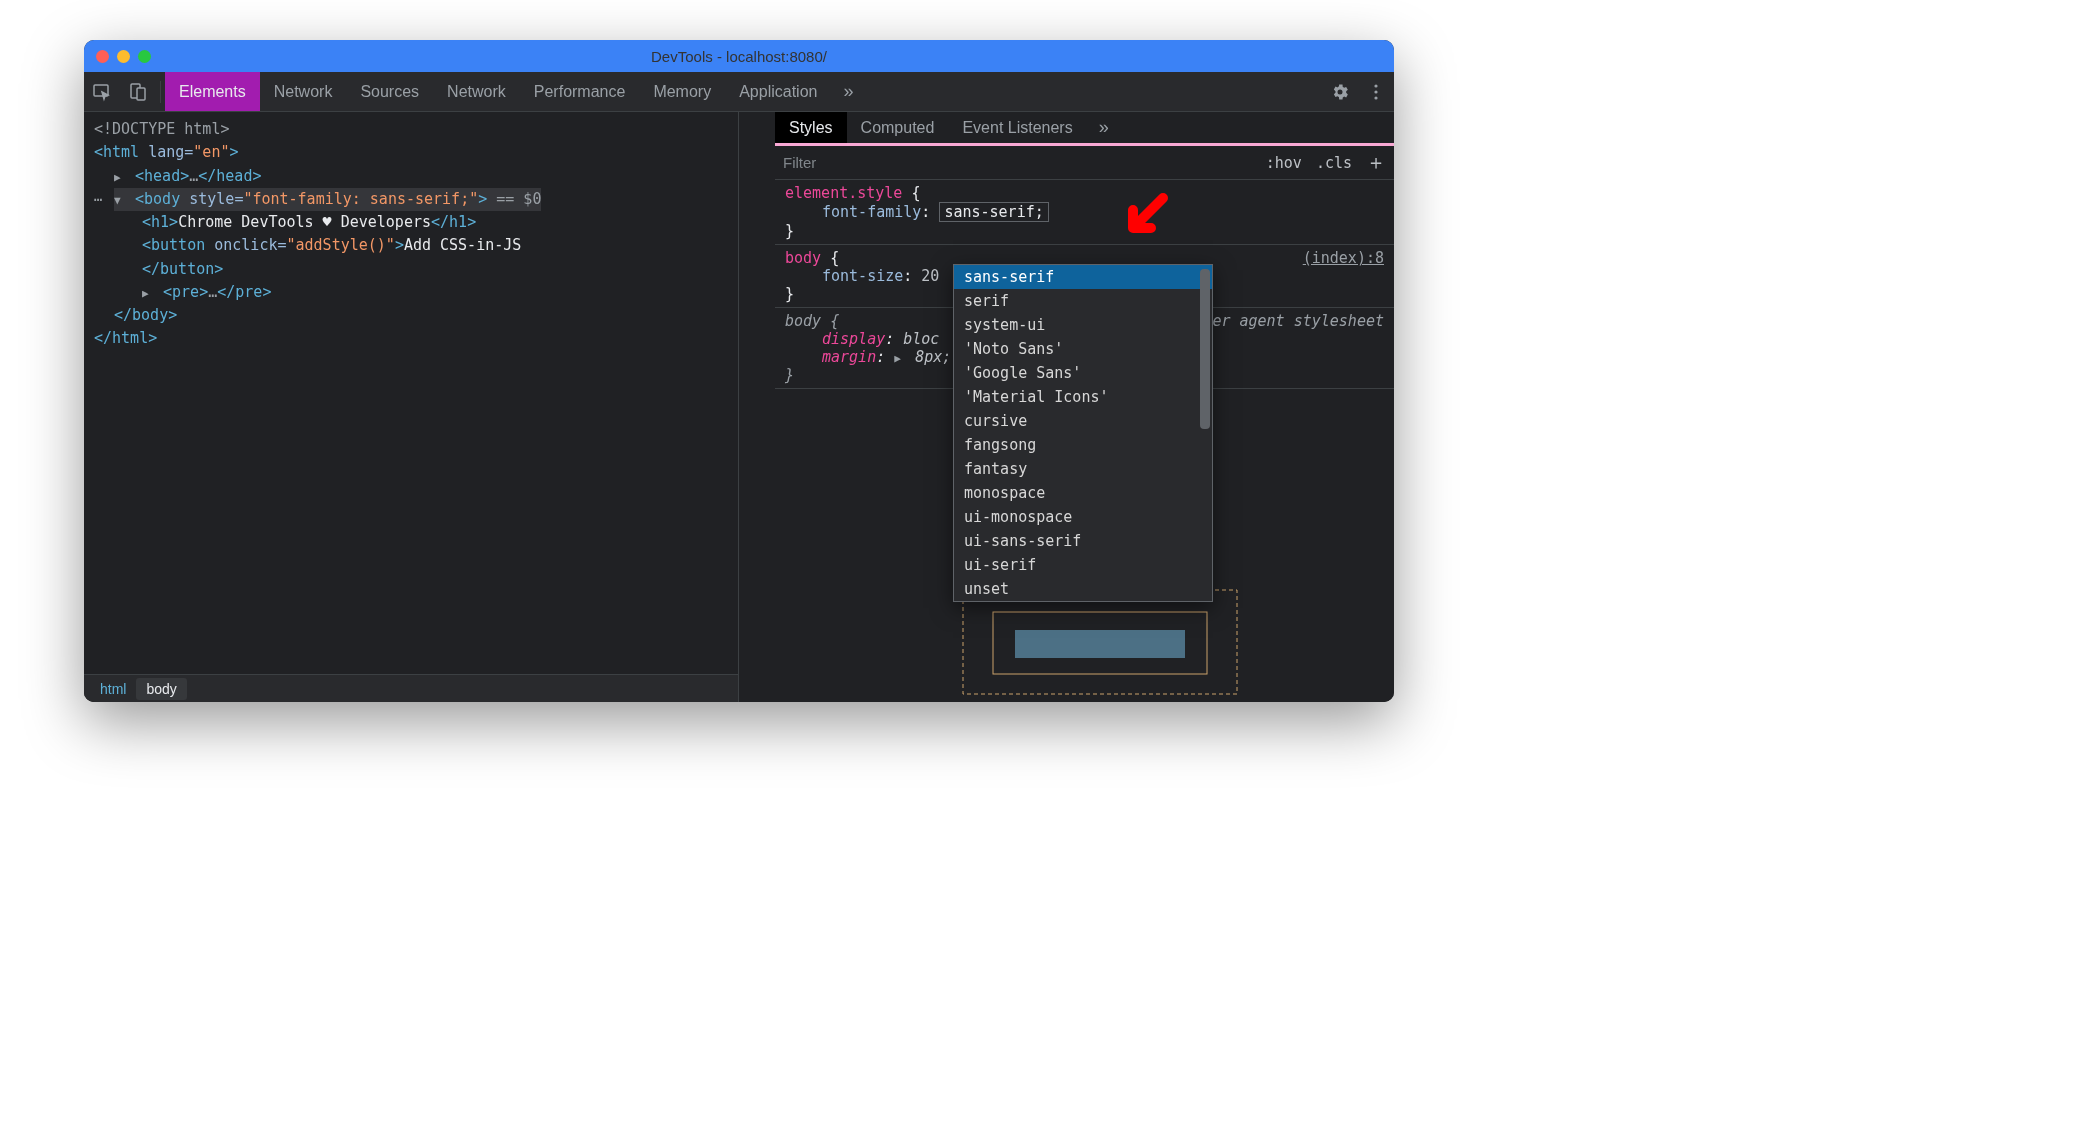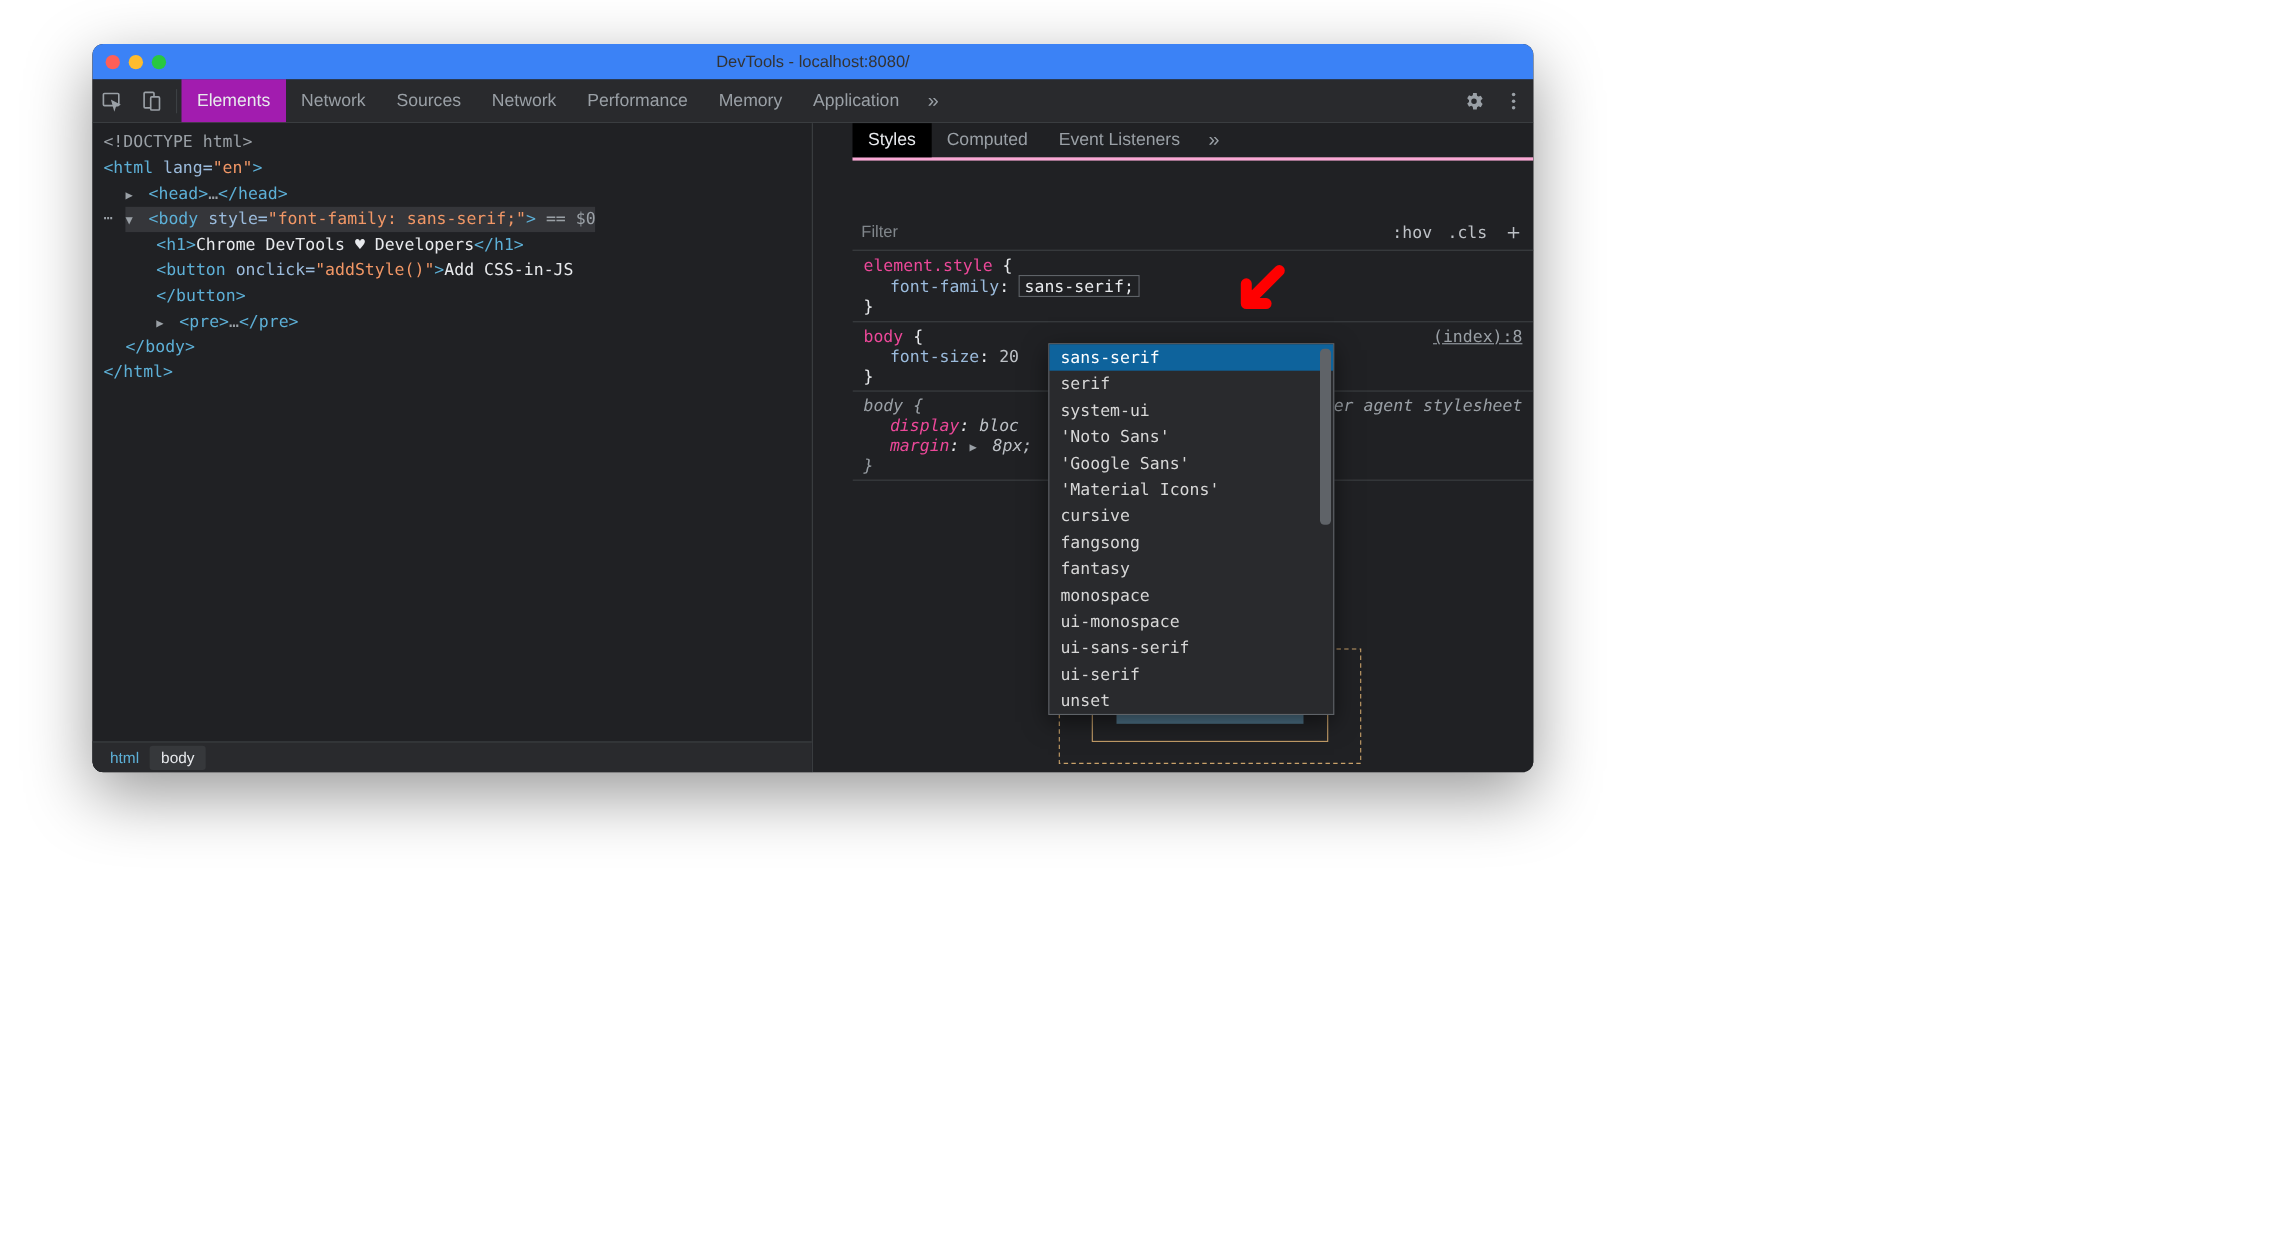--- a/index.html
+++ b/index.html
@@ -112,39 +112,38 @@
     display: flex; align-items: center;
     font-family: -apple-system, BlinkMacSystemFont, "Segoe UI", Helvetica, Arial, sans-serif;
     font-size: 16px;
   }
   .styles-tabs .stab { padding: 0 14px; height: 100%; display: flex; align-items: center; color: #9aa0a6; cursor: pointer; }
   .styles-tabs .stab.active { background: #000; color: #e8eaed; }
   .filter-row {
     height: 34px; border-bottom: 1px solid #3c4043;
     display: flex; align-items: center; padding: 0 8px;
     font-family: -apple-system, BlinkMacSystemFont, "Segoe UI", Helvetica, Arial, sans-serif;
-    margin-top: 48px;
   }
   .filter-input {
     flex: 1; background: transparent; border: none; outline: none;
     color: #e8eaed; font-size: 15px;
   }
   .filter-input::placeholder { color: #80868b; }
   .filter-btn { color: #bdc1c6; margin-left: 14px; font-size: 15px; cursor: pointer; font-family: Menlo, monospace; }
   .rules {
     flex: 1; overflow: hidden; position: relative;
   }
   .rule {
     border-bottom: 1px solid #3c4043;
     padding: 4px 10px 4px 10px;
   }
   .rule .selector { color: #ec4899; }
   .rule .selector.italic { font-style: italic; color: #9aa0a6; }
   .prop { padding-left: 24px; }
-  .prop-name { color: #9bbbdc; }
+  .prop-name { color: #9bbbdc; margin-left: 13px; }
   .prop-name.italic { font-style: italic; color: #ec4899; }
   .prop-val { color: #bdc1c6; }
   .rule-src {
     float: right; color: #9aa0a6; font-size: 15px; text-decoration: underline; font-family: -apple-system, monospace;
   }
   .rule-src.italic { font-style: italic; text-decoration: none; }
   .editbox {
     display: inline-block; background: #202124; border: 1px solid #5f6368;
     padding: 0 4px; color: #e8eaed;
   }

